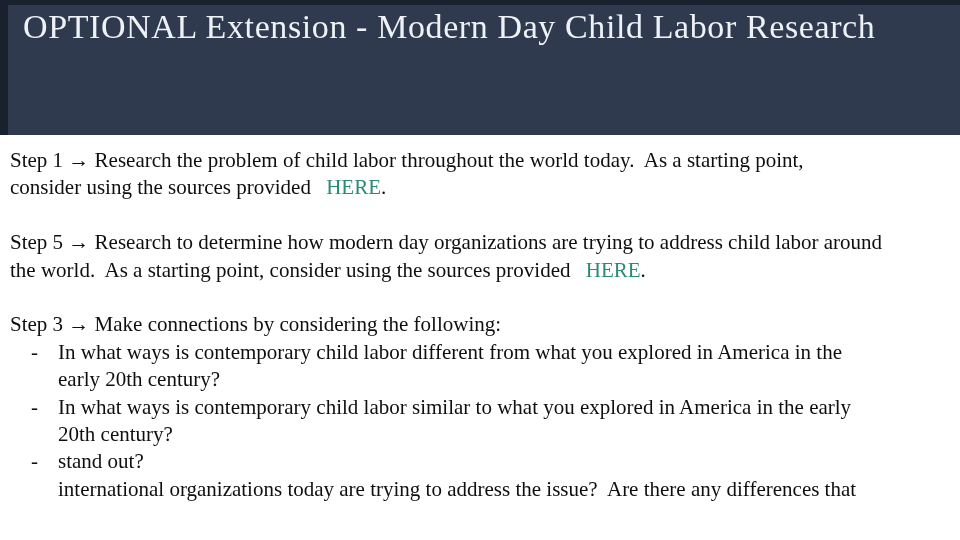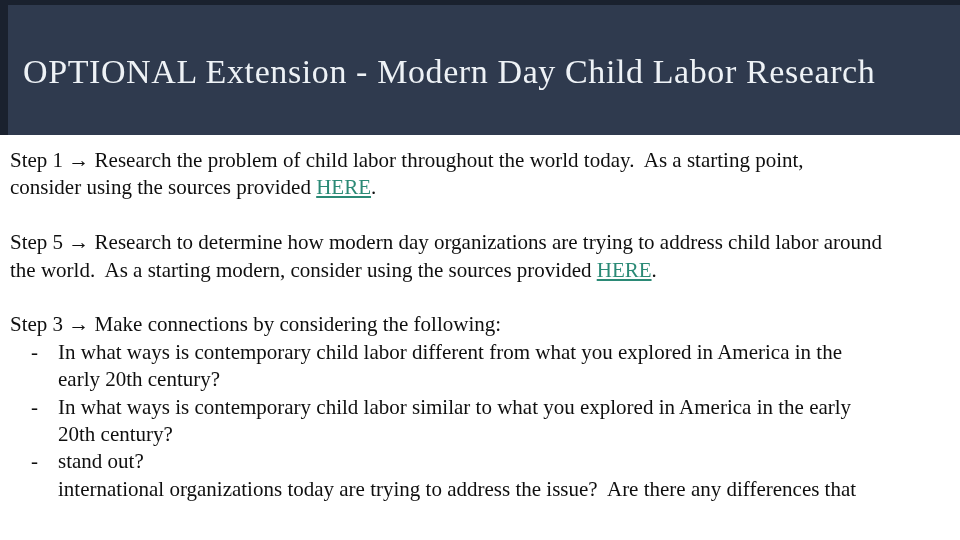--- a/index.html
+++ b/index.html
@@ -12,21 +12,20 @@
     font-family: "Liberation Serif", serif;
   }
   .header {
     position: absolute;
     top: 0; left: 0;
     width: 960px;
     height: 135px;
     background: var(--header-bg, #2f3a4e);
     box-shadow: inset 8px 5px 0 var(--header-edge, #1a212e);
     display: flex;
-    align-items: center;
     box-sizing: border-box;
     padding-left: 23px;
     padding-top: 8px;
   }
   .title {
     margin: 0;
     font-weight: normal;
     font-size: 34px;
     letter-spacing: 0.6px;
     color: var(--title-color, #eef2f6);
@@ -39,22 +38,22 @@
     box-sizing: border-box;
     padding: 12px 4px 0 10px;
     font-size: 21px;
     line-height: 27.4px;
     color: #0f0f0f;
   }
   .line { white-space: pre; }
   .spacer { height: 27.4px; }
   .link {
     color: var(--link-color, #2b8a76);
-    text-decoration: underline;
     cursor: pointer;
+    margin-left: 10px;
   }
   .bullet { display: flex; }
   .bullet .marker {
     flex: 0 0 48px;
     box-sizing: border-box;
     padding-left: 21px;
     white-space: pre;
   }
   .bullet .btext { flex: 1; }
 </style>
@@ -68,21 +67,21 @@
   </div>
 
   <div class="body">
 
     <div class="line">Step 1 → Research the problem of child labor throughout the world today.  As a starting point,</div>
     <div class="line"><span>consider using the sources provided </span><a class="link">HERE</a><span>.</span></div>
 
     <div class="spacer"></div>
 
     <div class="line">Step 5 → Research to determine how modern day organizations are trying to address child labor around</div>
-    <div class="line"><span>the world.  As a starting modern, consider using the sources provided </span><a class="link">HERE</a><span>.</span></div>
+    <div class="line"><span>the world.  As a starting point, consider using the sources provided </span><a class="link">HERE</a><span>.</span></div>
 
     <div class="spacer"></div>
 
     <div class="line">Step 3 → Make connections by considering the following:</div>
 
     <div class="bullet">
       <span class="marker">-</span>
       <span class="btext">
         <div class="line">In what ways is contemporary child labor different from what you explored in America in the</div>
         <div class="line">early 20th century?</div>

